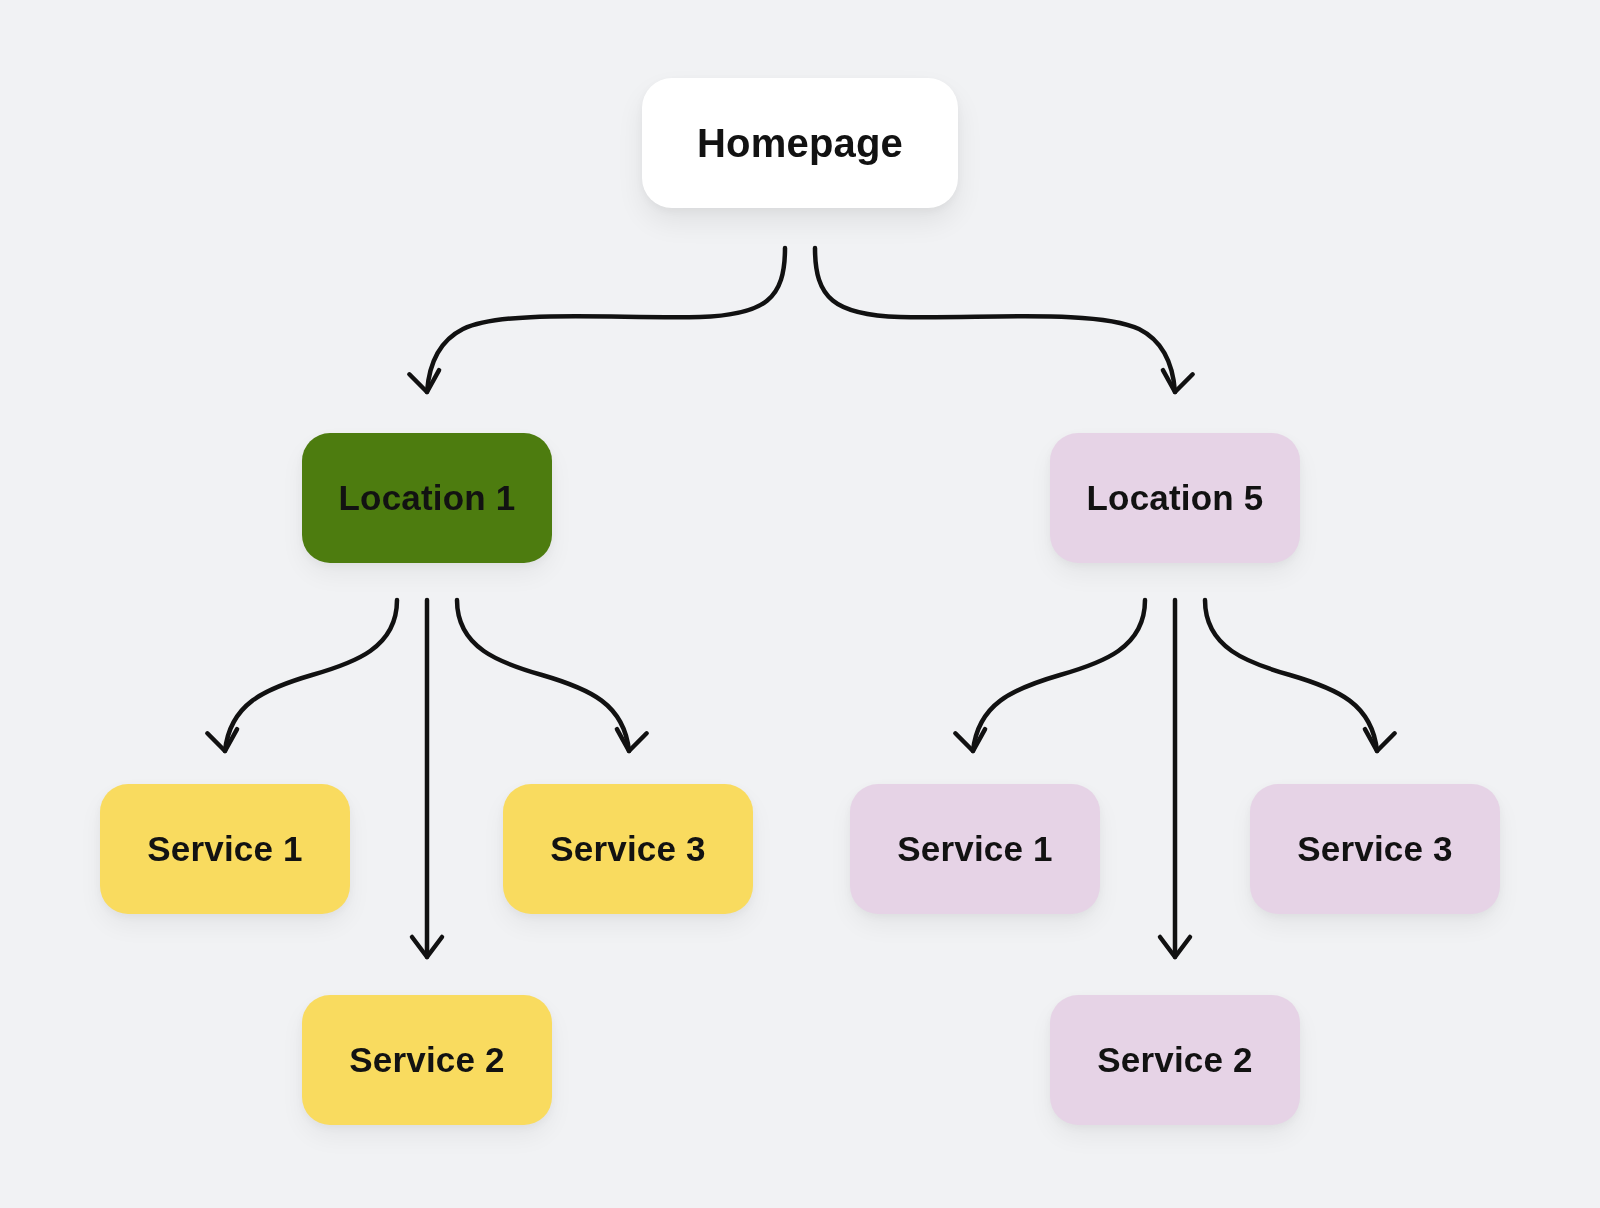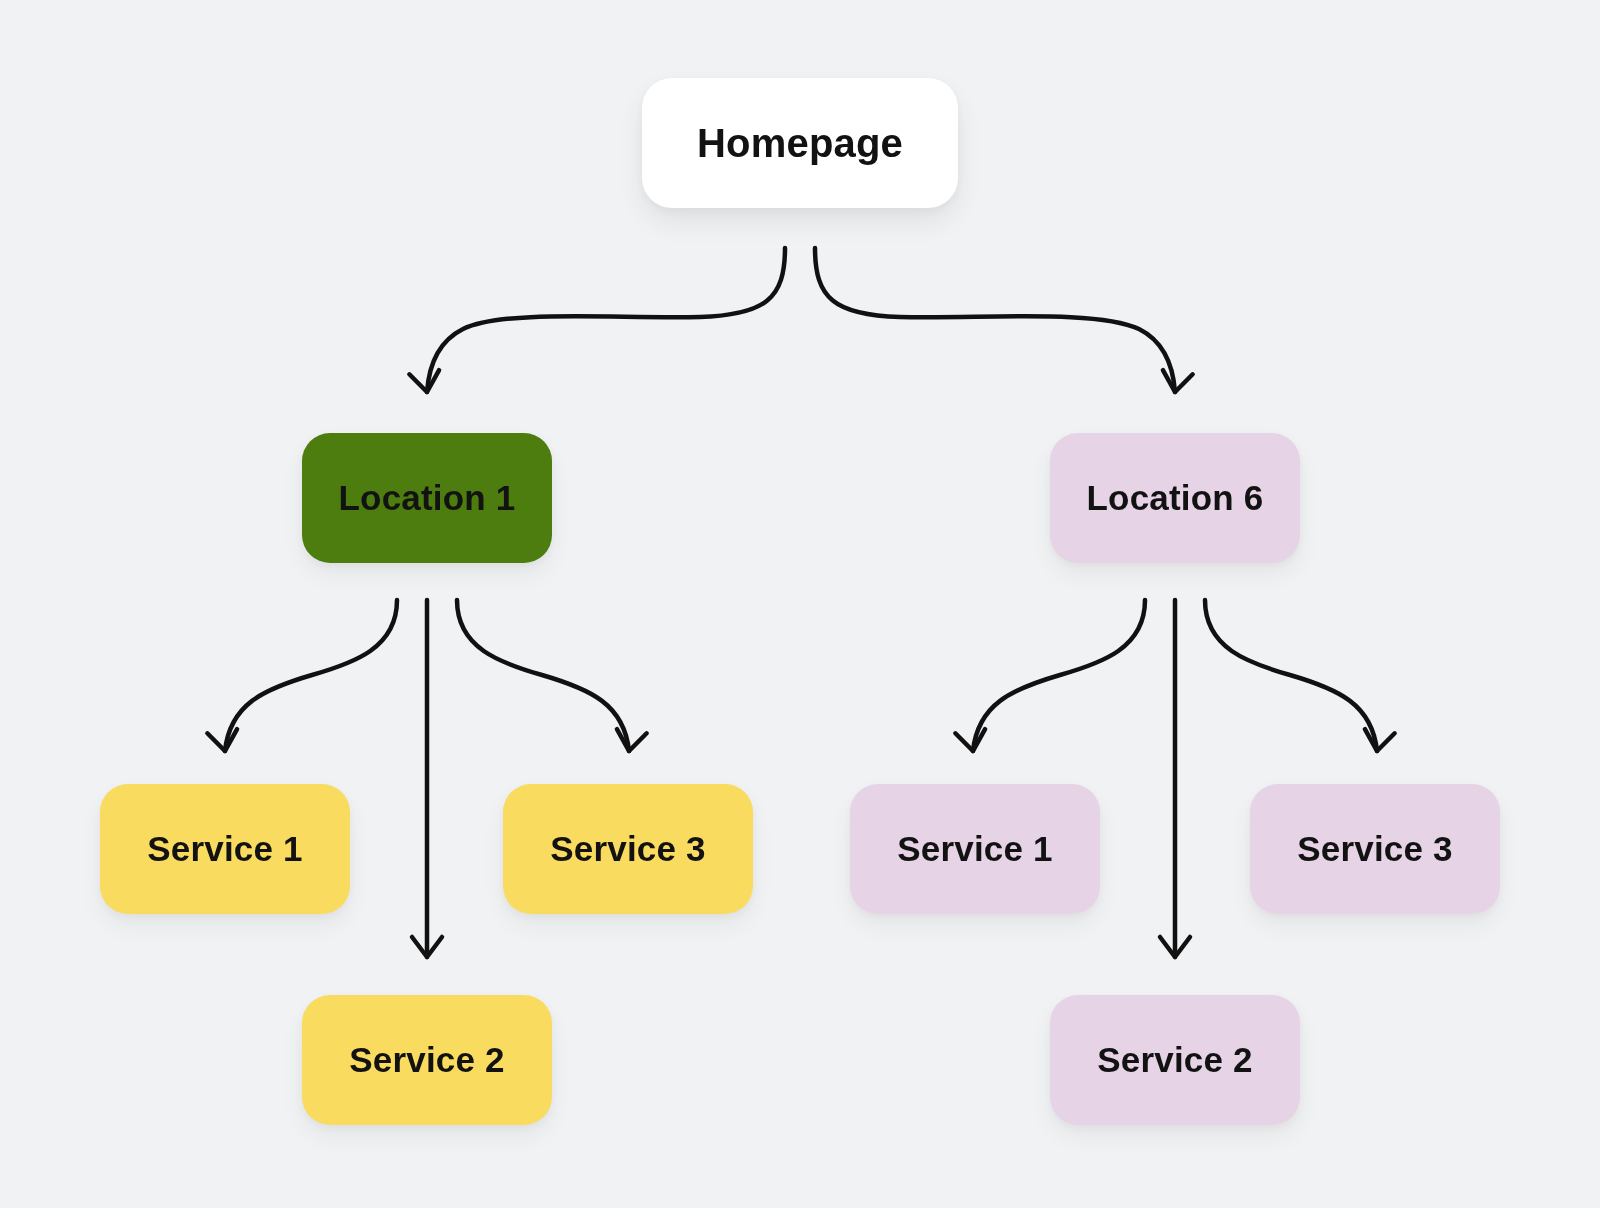--- a/index.html
+++ b/index.html
@@ -94,21 +94,21 @@
 
   <div class="node node--root" style="left: 642px; top: 78px; background-color: rgb(255, 255, 255);">
     <span class="node-label">Homepage</span>
   </div>
 
   <div class="node" style="left: 302px; top: 433px; background-color: #4d7c0f;">
     <span class="node-label">Location 1</span>
   </div>
 
   <div class="node" style="left: 1050px; top: 433px; background-color: rgb(230, 211, 230);">
-    <span class="node-label">Location 6</span>
+    <span class="node-label">Location 5</span>
   </div>
 
   <div class="node" style="left: 100px; top: 784px; background-color: rgb(249, 219, 95);">
     <span class="node-label">Service 1</span>
   </div>
 
   <div class="node" style="left: 503px; top: 784px; background-color: rgb(249, 219, 95);">
     <span class="node-label">Service 3</span>
   </div>
 

